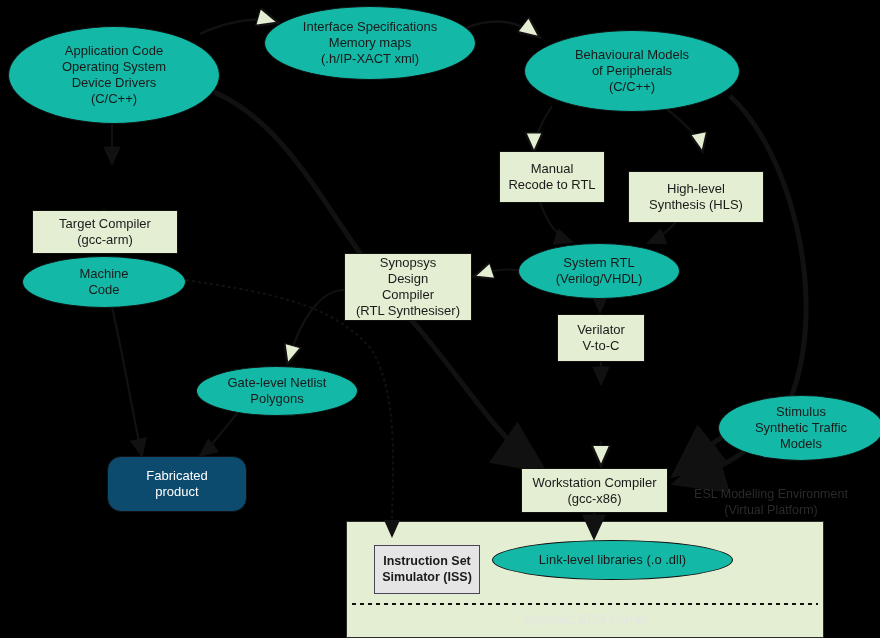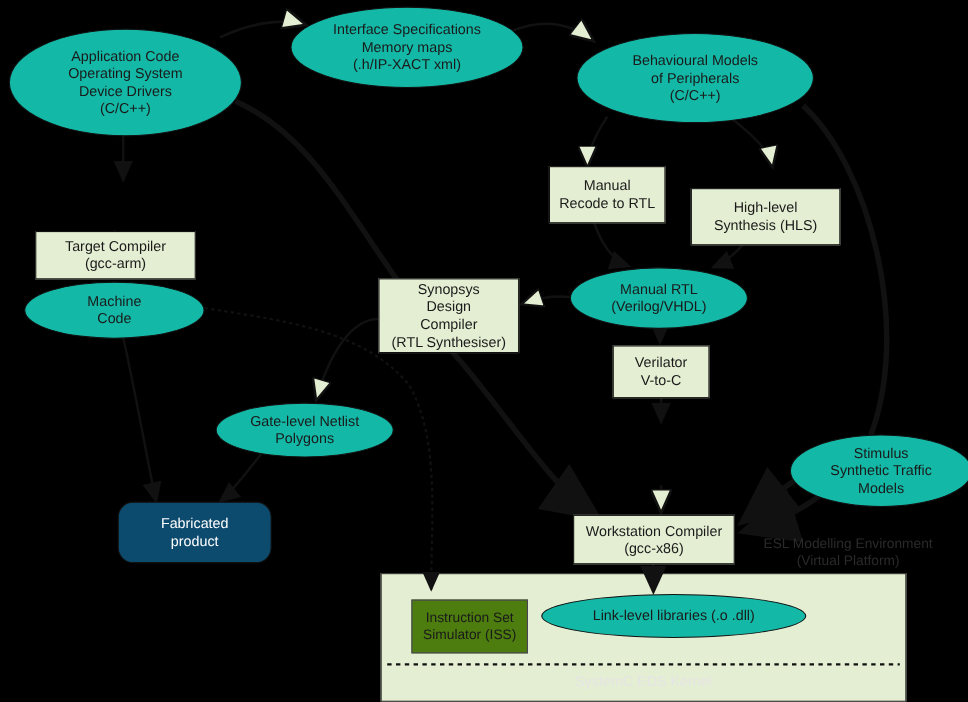--- a/index.html
+++ b/index.html
@@ -3,21 +3,21 @@
 <meta charset="utf-8">
 <style>
   html,body{margin:0;padding:0;background:#000;}
   #stage{position:relative;width:880px;height:638px;background:#000;overflow:hidden;
          font-family:"Liberation Sans","DejaVu Sans",sans-serif;}
   #stage svg{position:absolute;left:0;top:0;width:880px;height:638px;}
   .node{position:absolute;display:flex;align-items:center;justify-content:center;
         text-align:center;color:#1a1a1a;font-size:13px;line-height:1.22;box-sizing:border-box;}
   .ellipse{border:1.6px solid #111;border-radius:50%;background:#14b8a6;}
   .boxg{border:1.6px solid #111;background:#e4eed2;}
-  .boxl{border:1.6px solid #4a4459;background:#4d7c0f;}
+  .boxl{border:1.6px solid #4a4459;background:#e5e5e5;font-weight:bold;}
   .rounded{border:1.6px solid #111;background:#0c4a6e;color:#fff;border-radius:14px;}
   .panel{border:1.6px solid #2c2c2c;background:#e4eed2;}
   .ghost{position:absolute;color:#2a2a2a;font-size:12.5px;text-align:center;line-height:1.25;}
   .kernel{position:absolute;font-size:13px;color:#e5e5e5;text-align:center;}
   .nl{white-space:pre-line;}
 </style>
 </head>
 <body>
 
 <div id="stage">
@@ -103,21 +103,21 @@
 Synthesis (HLS)</div>
 
   <div class="node ellipse nl" style="left:22px;top:256px;width:164px;height:52px;">Machine
 Code</div>
 
   <div class="node boxg nl" style="left:344px;top:253px;width:128px;height:68px;">Synopsys
 Design
 Compiler
 (RTL Synthesiser)</div>
 
-  <div class="node ellipse nl" style="left:518px;top:243px;width:162px;height:56px;">Manual RTL
+  <div class="node ellipse nl" style="left:518px;top:243px;width:162px;height:56px;">System RTL
 (Verilog/VHDL)</div>
 
   <div class="node boxg nl" style="left:557px;top:314px;width:88px;height:48px;">Verilator
 V-to-C</div>
 
   <div class="node ellipse nl" style="left:196px;top:366px;width:162px;height:50px;">Gate-level Netlist
 Polygons</div>
 
 
   <div class="node ellipse nl" style="left:718px;top:395px;width:166px;height:66px;">Stimulus

